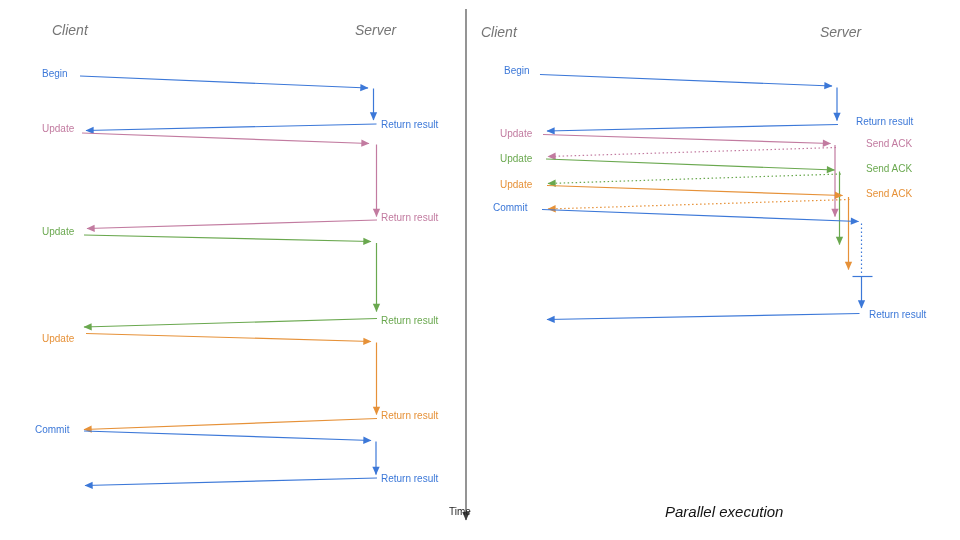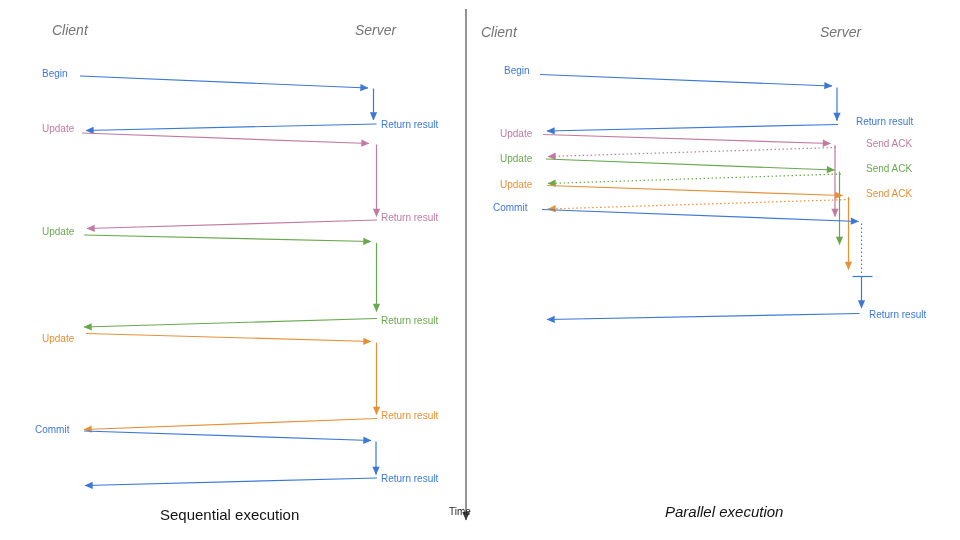--- a/index.html
+++ b/index.html
@@ -111,21 +111,20 @@
 
   <span class="lbl c-green" style="left:42px;  top:225px;">Update</span>
   <span class="lbl c-green" style="left:381px; top:314px;">Return result</span>
 
   <span class="lbl c-orange" style="left:42px;  top:332px;">Update</span>
   <span class="lbl c-orange" style="left:381px; top:409px;">Return result</span>
 
   <span class="lbl c-blue" style="left:35px;  top:423px;">Commit</span>
   <span class="lbl c-blue" style="left:381px; top:472px;">Return result</span>
 
-  <span class="lbl cap" style="left:160px; top:507px;">Sequential execution</span>
 
   <span class="lbl c-axis" style="left:449px; top:505px;">Time</span>
 
   <span class="lbl hdr" style="left:481px; top:26px;">Client</span>
   <span class="lbl hdr" style="left:820px; top:26px;">Server</span>
 
   <span class="lbl c-blue" style="left:504px; top:64px;">Begin</span>
   <span class="lbl c-blue" style="left:856px; top:115px;">Return result</span>
 
   <span class="lbl c-pink" style="left:500px; top:127px;">Update</span>

